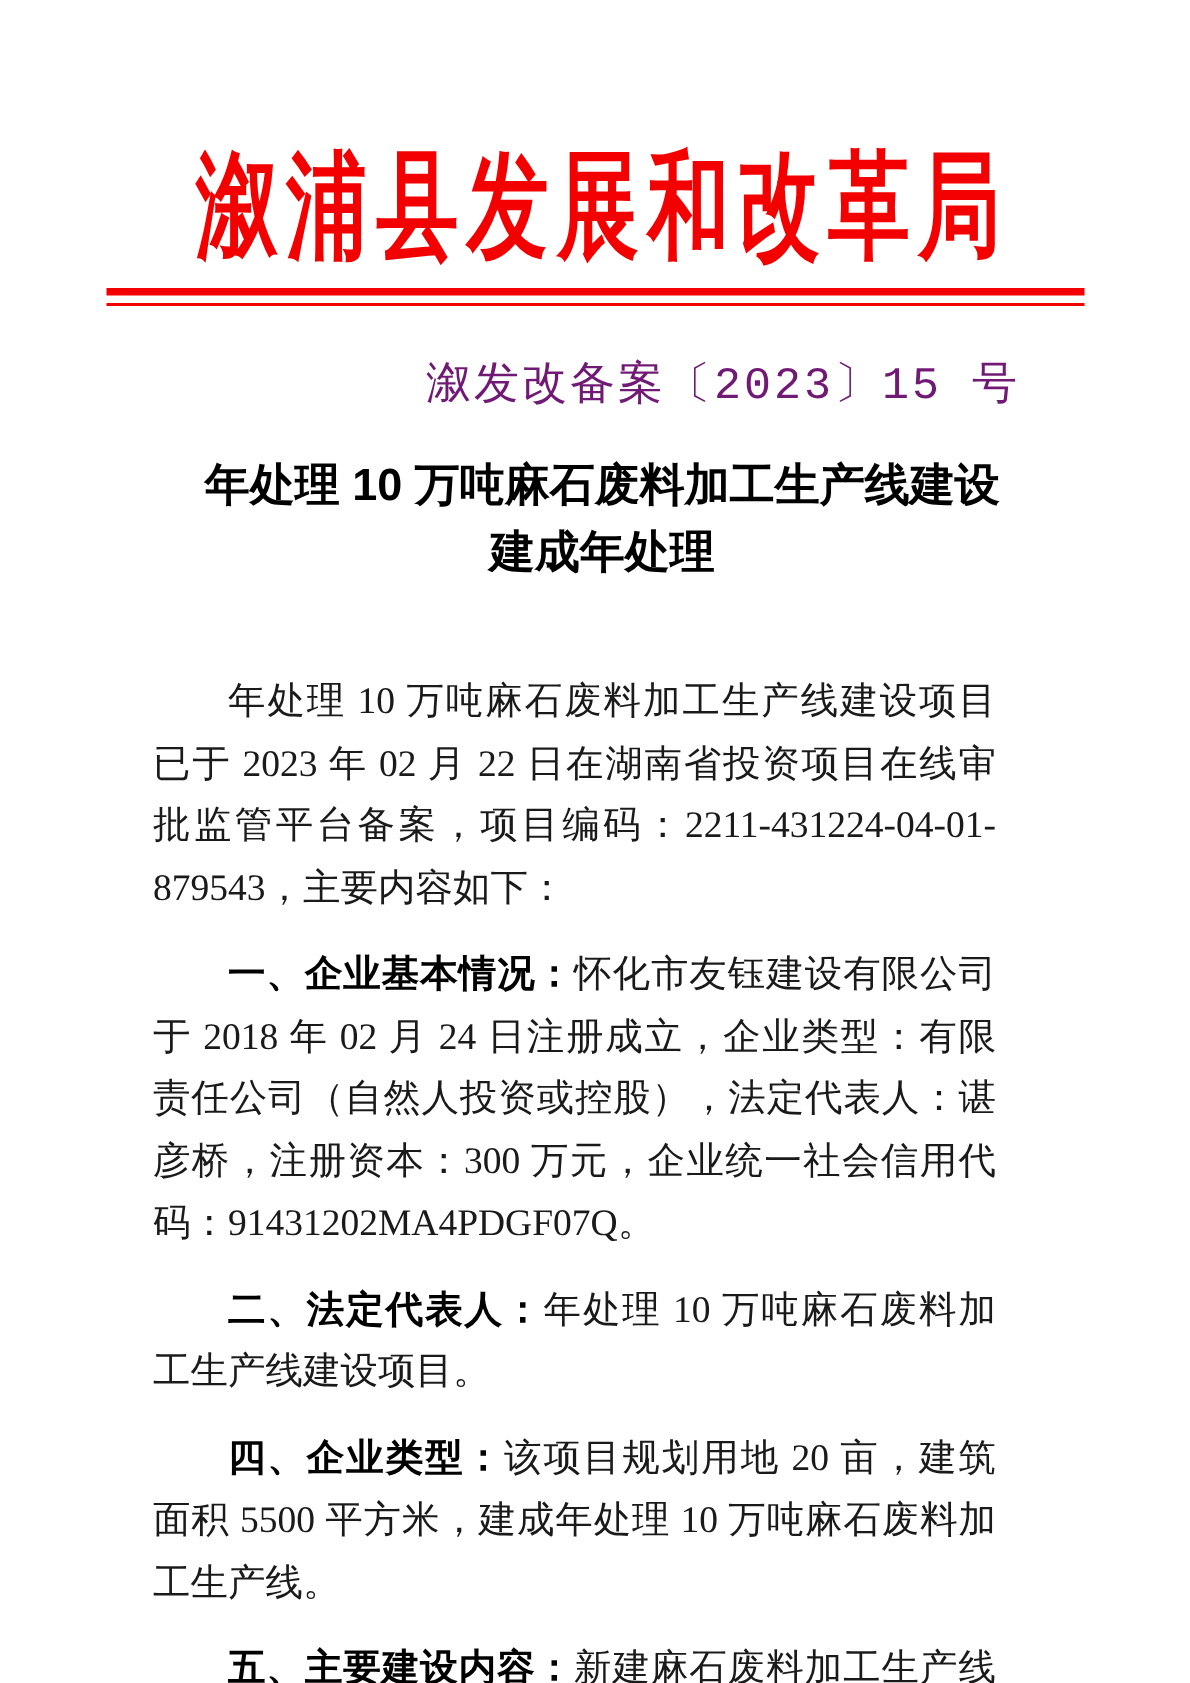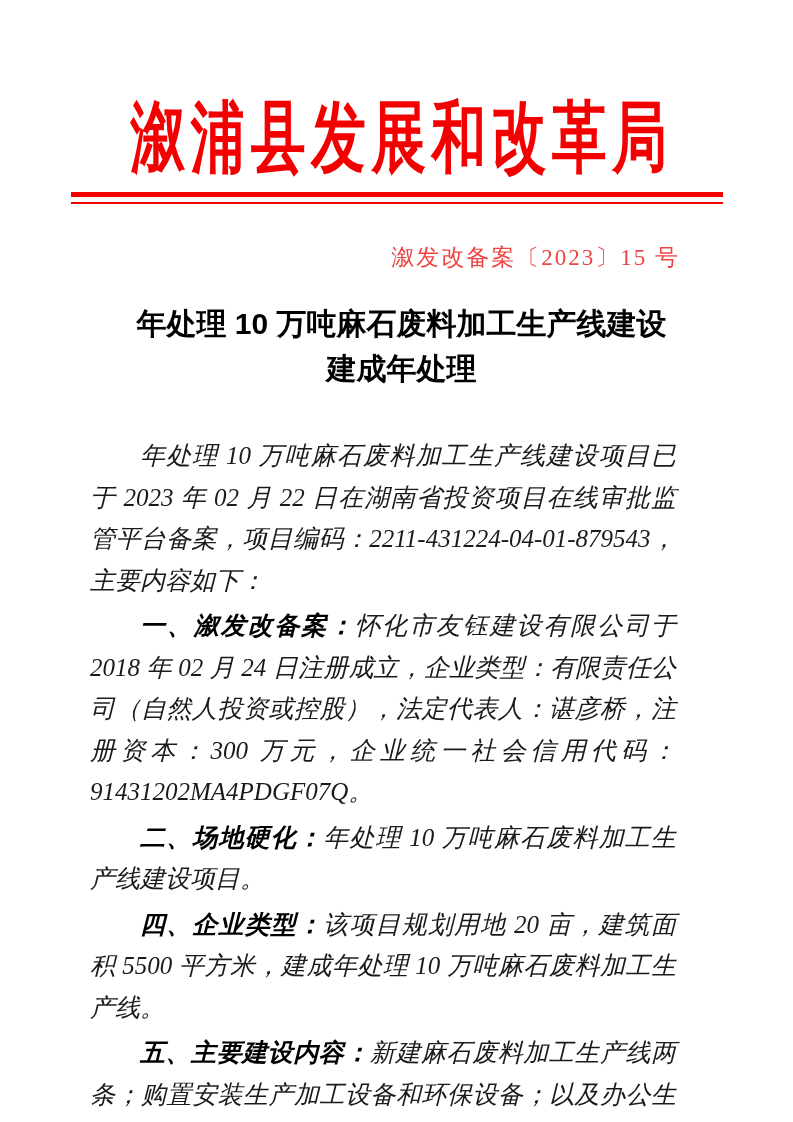--- a/index.html
+++ b/index.html
@@ -52,25 +52,25 @@
     height: 2px;
     background: #f30000;
   }
   
   .doc-number {
     position: absolute;
     top: 243px;
     left: 86px;
     width: 594px;
     text-align: right;
-    font-size: 23px;
+    font-size: 30px;
     line-height: 30px;
     letter-spacing: 2px;
-    color: #ef4444;
-    font-family: Liberation Serif, serif;
+    color: #701a75;
+    font-family: Liberation Mono, monospace;
   }
   
   .doc-title {
     position: absolute;
     top: 301px;
     left: 0;
     right: 0;
     text-align: center;
     font-size: 30px;
     line-height: 45px;
@@ -84,24 +84,23 @@
     top: 431px;
     left: 86px;
     width: 594px;
     font-size: 25px;
     line-height: 41.5px;
     text-align: justify;
     text-justify: inter-ideograph;
     color: #1a1a1a;
   }
   .body-text p {
-    margin: 4px;
+    margin: 16px;
     padding: 0;
     text-indent: 50px;
-    font-style: italic;
   }
   .sec-label {
     font-family: "Liberation Sans", "DejaVu Sans", sans-serif;
     font-weight: bold;
     color: #000000;
   }
 </style>
 </head>
 <body>
 
@@ -116,23 +115,23 @@
 
   <div class="doc-title">
     <div>年处理 10 万吨麻石废料加工生产线建设</div>
     <div>建成年处理</div>
   </div>
 
   <main class="body-text">
 
     <p><span>年处理 10 万吨麻石废料加工生产线建设项目已于 2023 年 02 月 22 日在湖南省投资项目在线审批监管平台备案，项目编码：2211-431224-04-01-879543，主要内容如下：</span></p>
 
-    <p><span class="sec-label">一、溆发改备案：</span><span>怀化市友钰建设有限公司于 2018 年 02 月 24 日注册成立，企业类型：有限责任公司（自然人投资或控股），法定代表人：谌彦桥，注册资本：300 万元，企业统一社会信用代码：91431202MA4PDGF07Q。</span></p>
+    <p><span class="sec-label">一、企业基本情况：</span><span>怀化市友钰建设有限公司于 2018 年 02 月 24 日注册成立，企业类型：有限责任公司（自然人投资或控股），法定代表人：谌彦桥，注册资本：300 万元，企业统一社会信用代码：91431202MA4PDGF07Q。</span></p>
 
-    <p><span class="sec-label">二、场地硬化：</span><span>年处理 10 万吨麻石废料加工生产线建设项目。</span></p>
+    <p><span class="sec-label">二、法定代表人：</span><span>年处理 10 万吨麻石废料加工生产线建设项目。</span></p>
 
 
     <p><span class="sec-label">四、企业类型：</span><span>该项目规划用地 20 亩，建筑面积 5500 平方米，建成年处理 10 万吨麻石废料加工生产线。</span></p>
 
     <p><span class="sec-label">五、主要建设内容：</span><span>新建麻石废料加工生产线两条；购置安装生产加工设备和环保设备；以及办公生活用房、场地硬化、给排水、供电、消防等配套设施建设。</span></p>
 
   </main>
 </div>
 
 </body></html>

